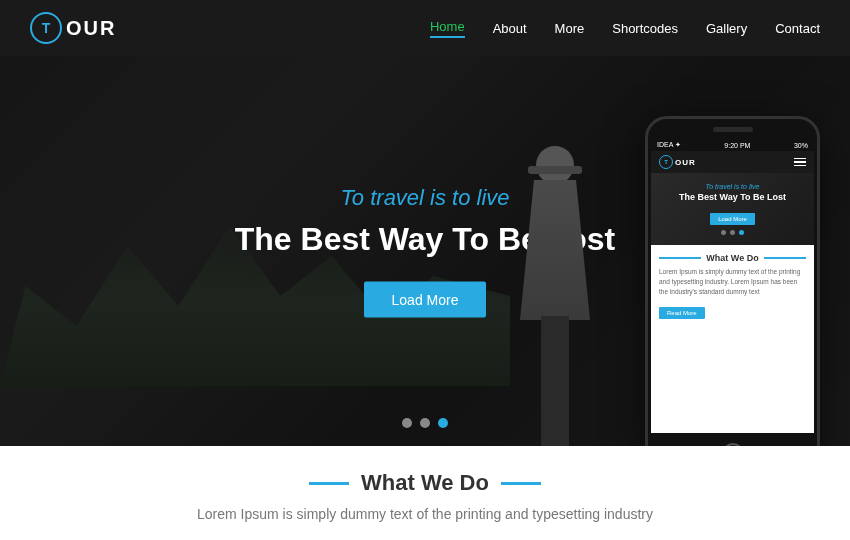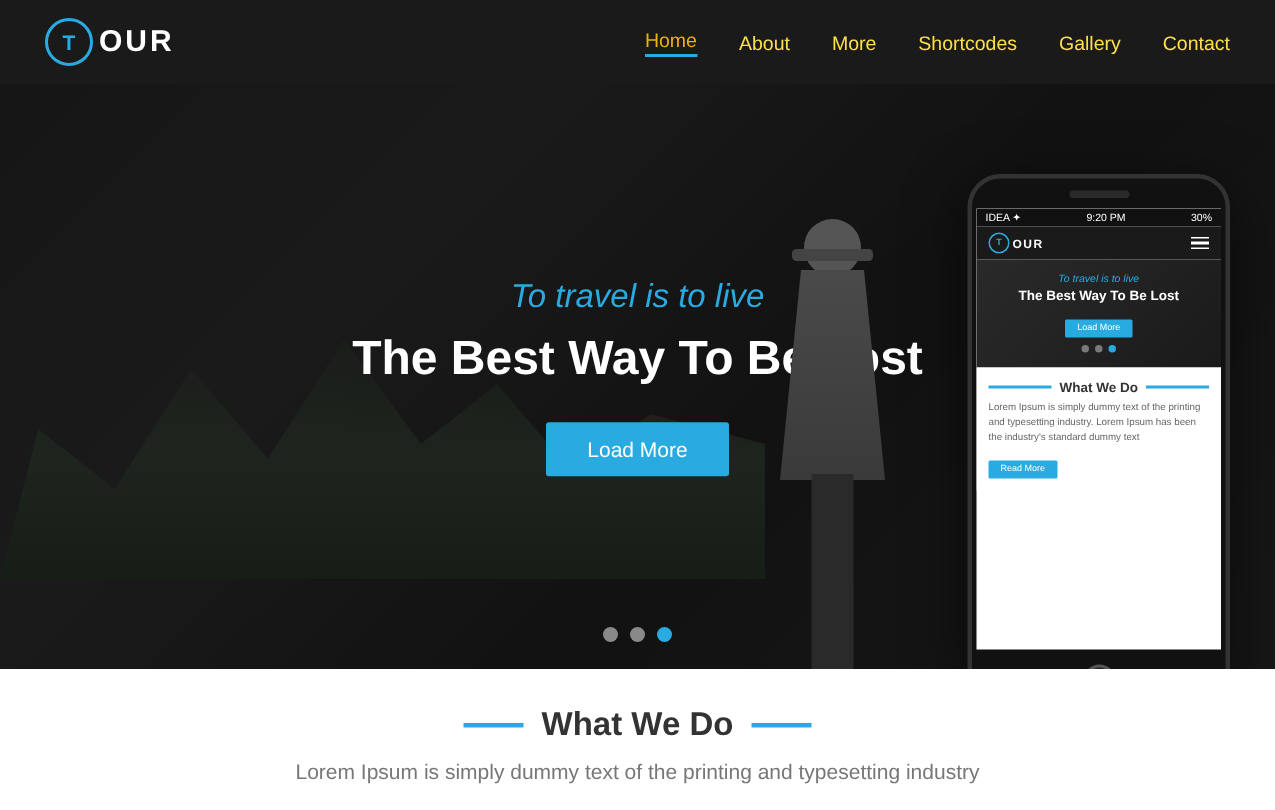--- a/index.html
+++ b/index.html
@@ -39,27 +39,27 @@
       font-weight: bold;
       letter-spacing: 2px;
       text-transform: uppercase;
     }
     nav {
       display: flex;
       gap: 28px;
       align-items: center;
     }
     nav a {
-      color: #fde047;
+      color: #ffffff;
       text-decoration: none;
       font-size: 13px;
       cursor: pointer;
     }
     nav a.active {
-      color: #eab308;
+      color: #22c55e;
       border-bottom: 2px solid #29abe2;
       padding-bottom: 2px;
     }
 
     
     .hero {
       position: relative;
       width: 100%;
       height: 390px;
       overflow: hidden;

